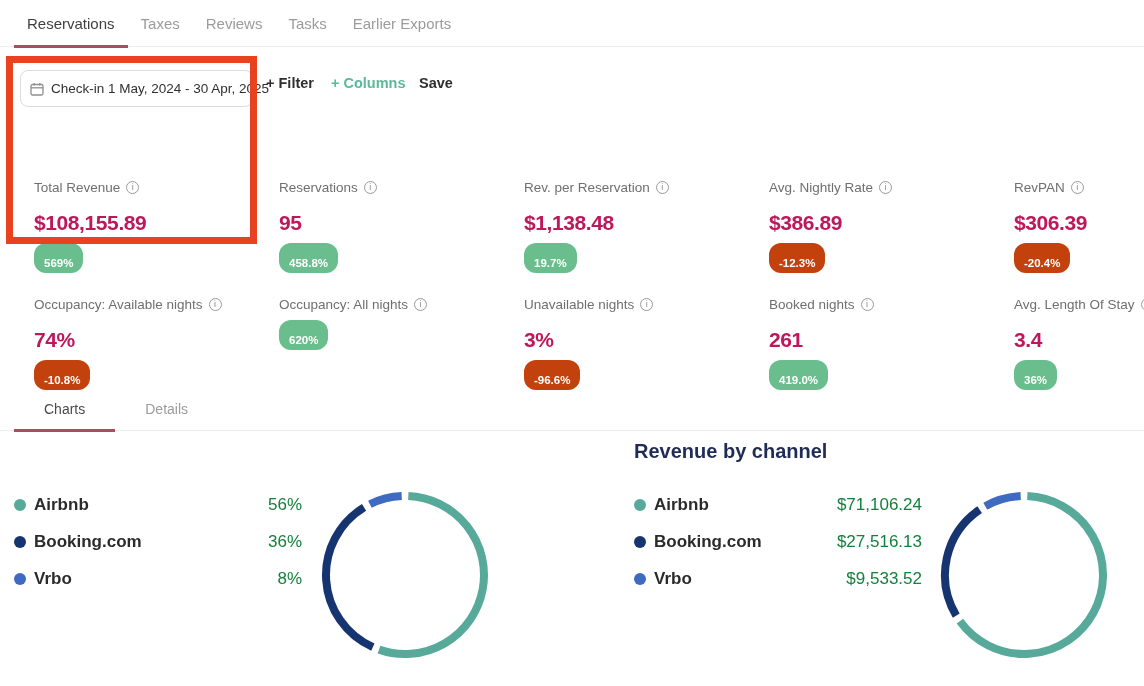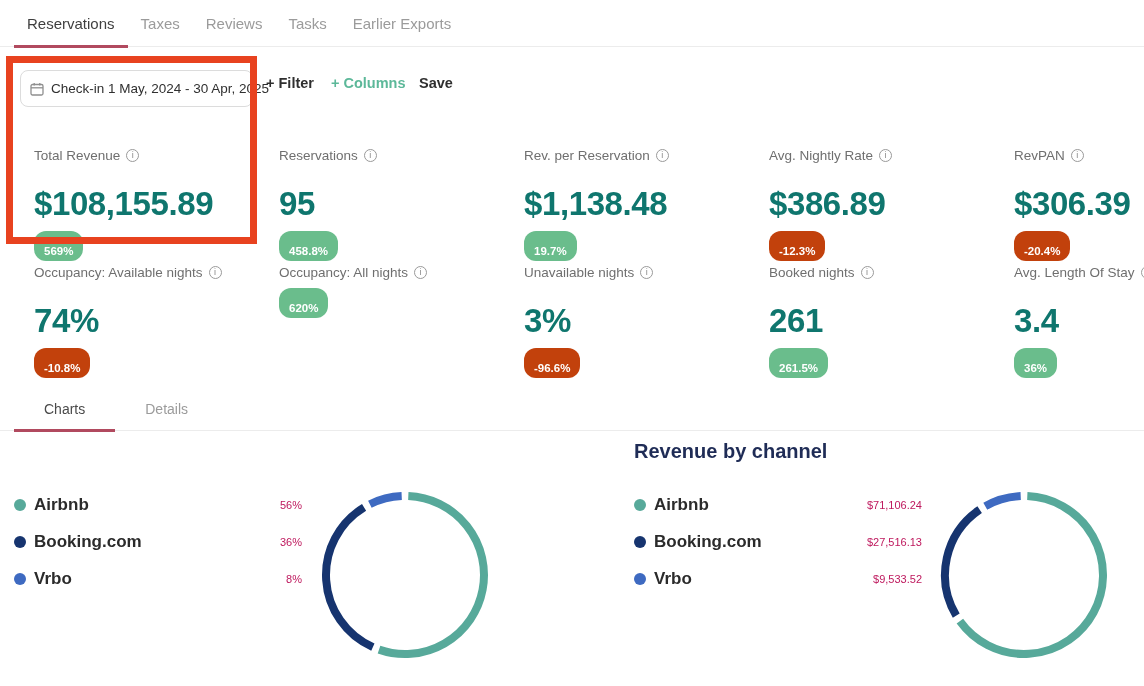--- a/index.html
+++ b/index.html
@@ -22,44 +22,44 @@
   .date-input .date-text { font-size:13.5px; color:#303030; white-space:nowrap; }
   .txt-btn { position:absolute; top:75px; background:none; border:none; font-family:inherit; font-size:14.5px; font-weight:700; cursor:pointer; }
   #btn-filter { left:266px; color:#2f2f2f; }
   #btn-columns { left:331px; color:#5cb899; }
   #btn-save { left:419px; color:#2f2f2f; }
 
   
   .kpi-grid { position:absolute; left:34px; display:grid; grid-template-columns:repeat(5,245px); }
   #kpi-row1 { top:148px; }
   #kpi-row2 { top:265px; }
-  .kpi-label { font-size:13.5px; color:#6f6f6f; display:flex; align-items:center; gap:6px; }
+  .kpi-label { font-size:13.5px; color:#6f6f6f; display:flex; align-items:center; gap:6px;margin-top:32px; }
   .info-icon { width:13px; height:13px; border:1px solid #9a9a9a; border-radius:50%; color:#8a8a8a; font-size:9px; line-height:11px; text-align:center; display:inline-block; font-style:normal; cursor:pointer; }
-  .kpi-value { font-size:33px; font-weight:700; color:#0f766e; letter-spacing:-0.4px; margin-top:22px; }
+  .kpi-value { font-size:21px; font-weight:700; color:#be185d; letter-spacing:-0.4px; margin-top:16px; }
   .badge { display:inline-block; margin-top:8px; padding:14px 10px 4px; border-radius:12px; color:#fff; font-size:11.5px; font-weight:700; }
   .badge.up { background:#6abd8c; }
   .badge.down { background:#c2410c; }
 
   
   .subtabs { position:absolute; top:388px; left:0; right:0; height:43px; display:flex; align-items:center; padding-left:14px; border-bottom:1px solid #ececec; }
   .subtabs .tab { padding:0 30px; height:43px; line-height:43px; font-size:14px; color:#9b9b9b; cursor:pointer; position:relative; }
   .subtabs .tab.active { color:#4a4a4a; }
   .subtabs .tab.active::after { content:""; position:absolute; left:0; right:0; bottom:-1px; height:3px; background:#b14a5f; }
 
   
   .chart-title { position:absolute; top:440px; font-size:20px; font-weight:700; color:#1f2c56; }
   #title-0 { left:14px; }
   #title-1 { left:634px; }
   .legend { position:absolute; top:486px; width:288px; }
   #legend-0 { left:14px; }
   #legend-1 { left:634px; }
   .legend-row { display:flex; align-items:center; height:37px; }
   .legend-dot { width:12px; height:12px; border-radius:50%; margin-right:8px; flex:none; }
   .legend-label { font-size:17px; font-weight:700; color:#2b2b2b; }
-  .legend-value { margin-left:auto; font-size:11px; color:#be185d; }
+  .legend-value { margin-left:auto; font-size:17px; color:#15803d; }
   .donut { position:absolute; top:487px; width:176px; height:176px; }
   #donut-0 { left:317px; }
   #donut-1 { left:936px; }
 </style>
 </head>
 <body>
 
 <div id="stage">
 
   <div class="tabbar">
@@ -117,21 +117,21 @@
           <span>Occupancy: All nights</span>
           <i class="info-icon">i</i>
         </div><span class="badge up">620%</span></div>
       <div class="kpi-card"><div class="kpi-label">
           <span>Unavailable nights</span>
           <i class="info-icon">i</i>
         </div><div class="kpi-value">3%</div><span class="badge down">-96.6%</span></div>
       <div class="kpi-card"><div class="kpi-label">
           <span>Booked nights</span>
           <i class="info-icon">i</i>
-        </div><div class="kpi-value">261</div><span class="badge up">261.5%</span></div>
+        </div><div class="kpi-value">261</div><span class="badge up">419.0%</span></div>
       <div class="kpi-card"><div class="kpi-label">
           <span>Avg. Length Of Stay</span>
           <i class="info-icon">i</i>
         </div><div class="kpi-value">3.4</div><span class="badge up">36%</span></div>
     </div>
 
   <div class="subtabs">
       <div class="tab active">Charts</div>
       <div class="tab">Details</div>
     </div>

